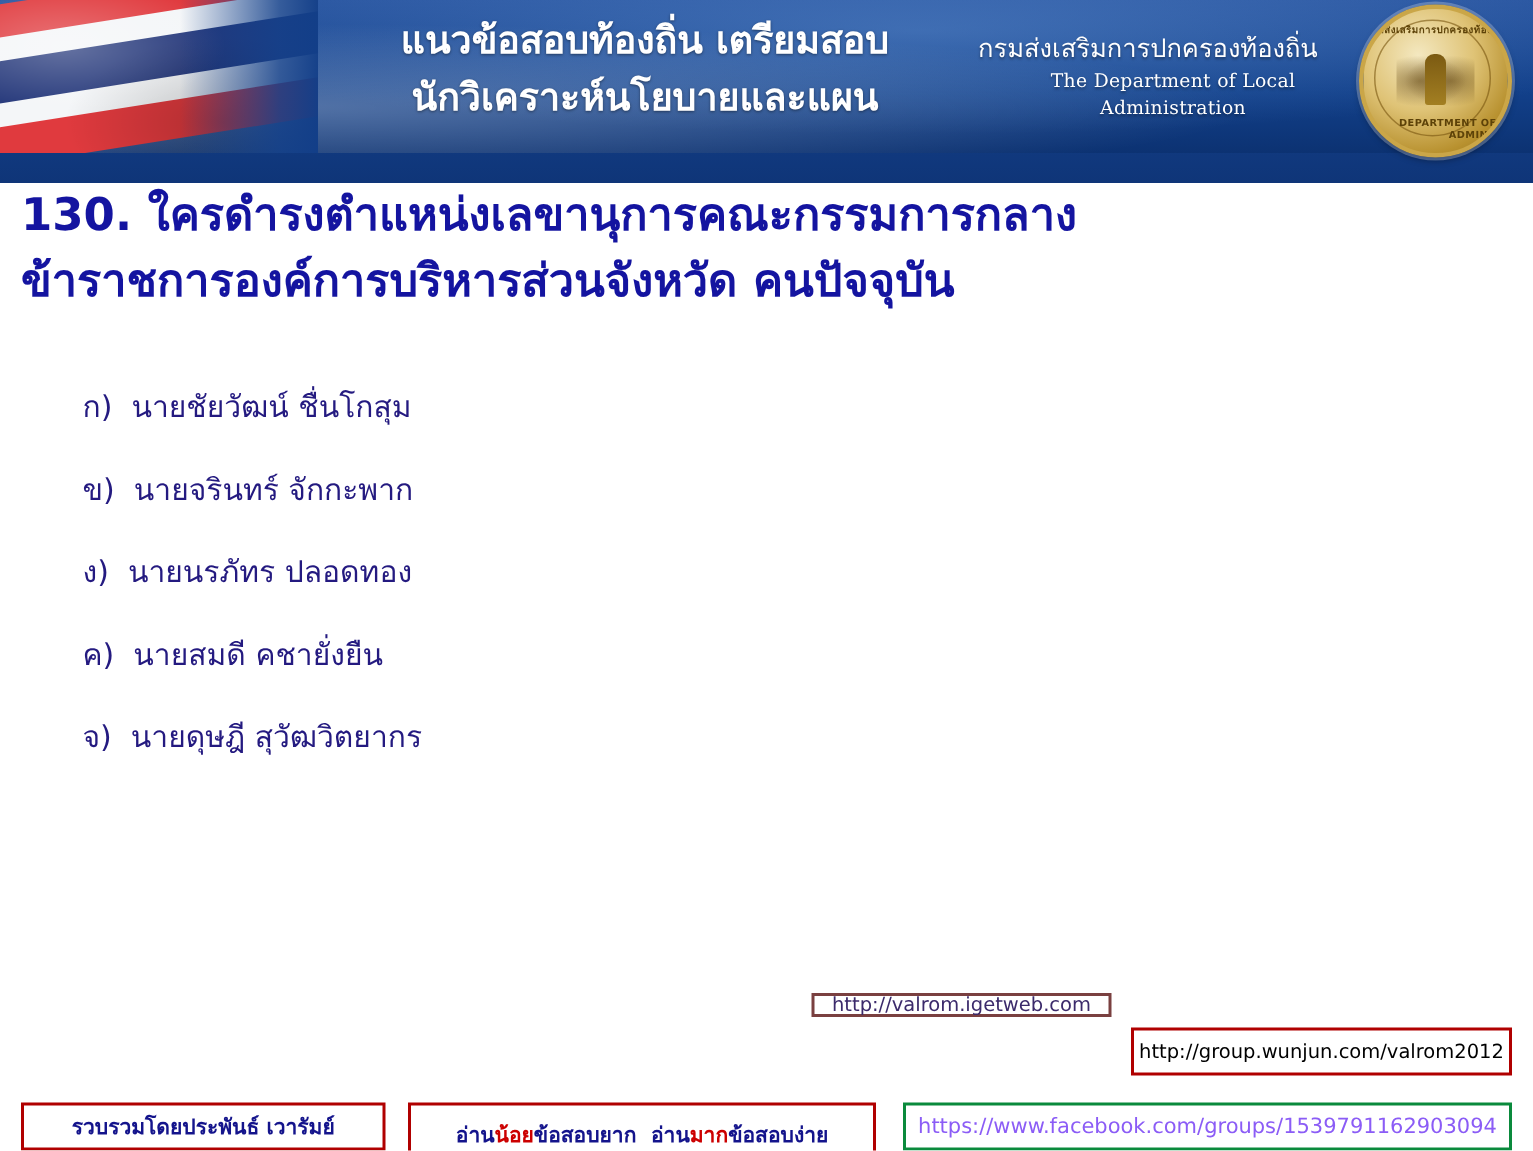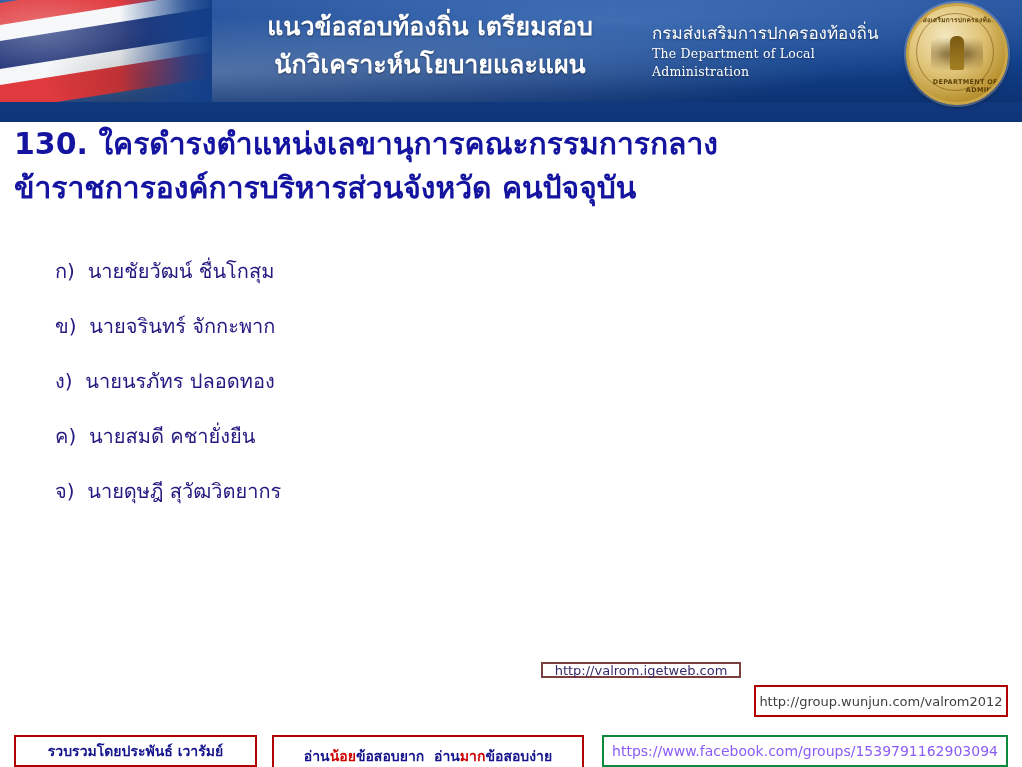--- a/index.html
+++ b/index.html
@@ -95,20 +95,21 @@
     line-height: 23px;
     font-weight: normal;
     text-shadow: 0 1px 2px rgba(0,0,0,0.4);
   }
   .dept .en {
     font-size: 12.5px;
     line-height: 18px;
     font-family: "DejaVu Serif", "Liberation Serif", serif;
     letter-spacing: 0.2px;
     text-shadow: 0 1px 2px rgba(0,0,0,0.4);
+    text-align: center;
   }
 
   .seal {
     position: absolute;
     right: 14px;
     top: 3px;
     width: 96px;
     height: 96px;
     border-radius: 50%;
     background: radial-gradient(circle at 38% 32%, #f4e8c0 0%, #dfc376 42%, #b8912f 75%, #8c6a1c 100%);
@@ -193,21 +194,21 @@
   .lnk-valrom {
     left: 541px; top: 662px;
     width: 200px; height: 16px;
     border: 2px solid #7a4040;
     color: #3b2a6b;
   }
   .lnk-wunjun {
     left: 754px; top: 685px;
     width: 254px; height: 32px;
     border: 2px solid #b00000;
-    color: #404040;
+    color: #000000;
   }
   .lnk-facebook {
     left: 602px; top: 735px;
     width: 406px; height: 32px;
     border: 2px solid #0a8a3c;
     color: #8b5cf6;
     font-size: 14px;
   }
   .lnk-credit {
     left: 14px; top: 735px;

